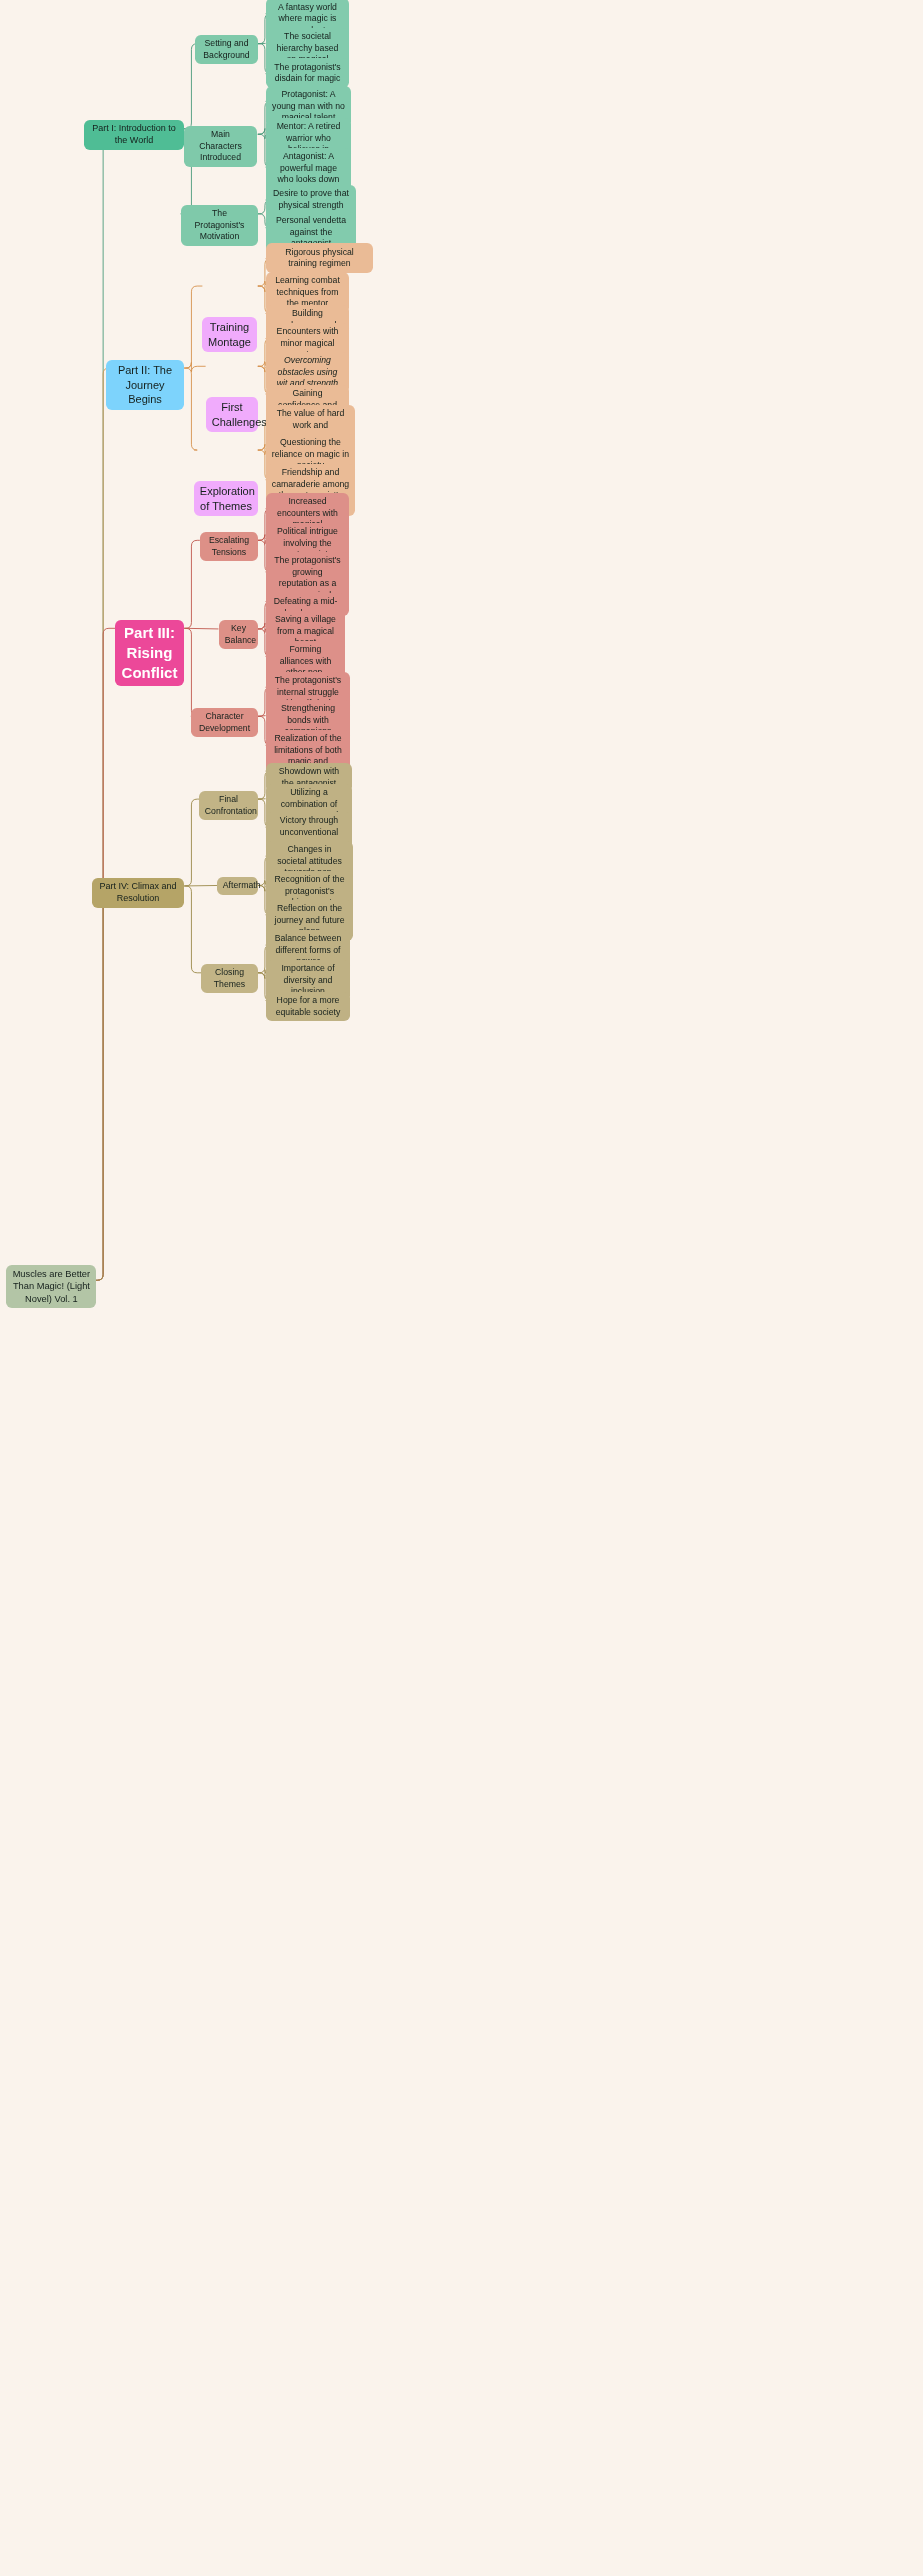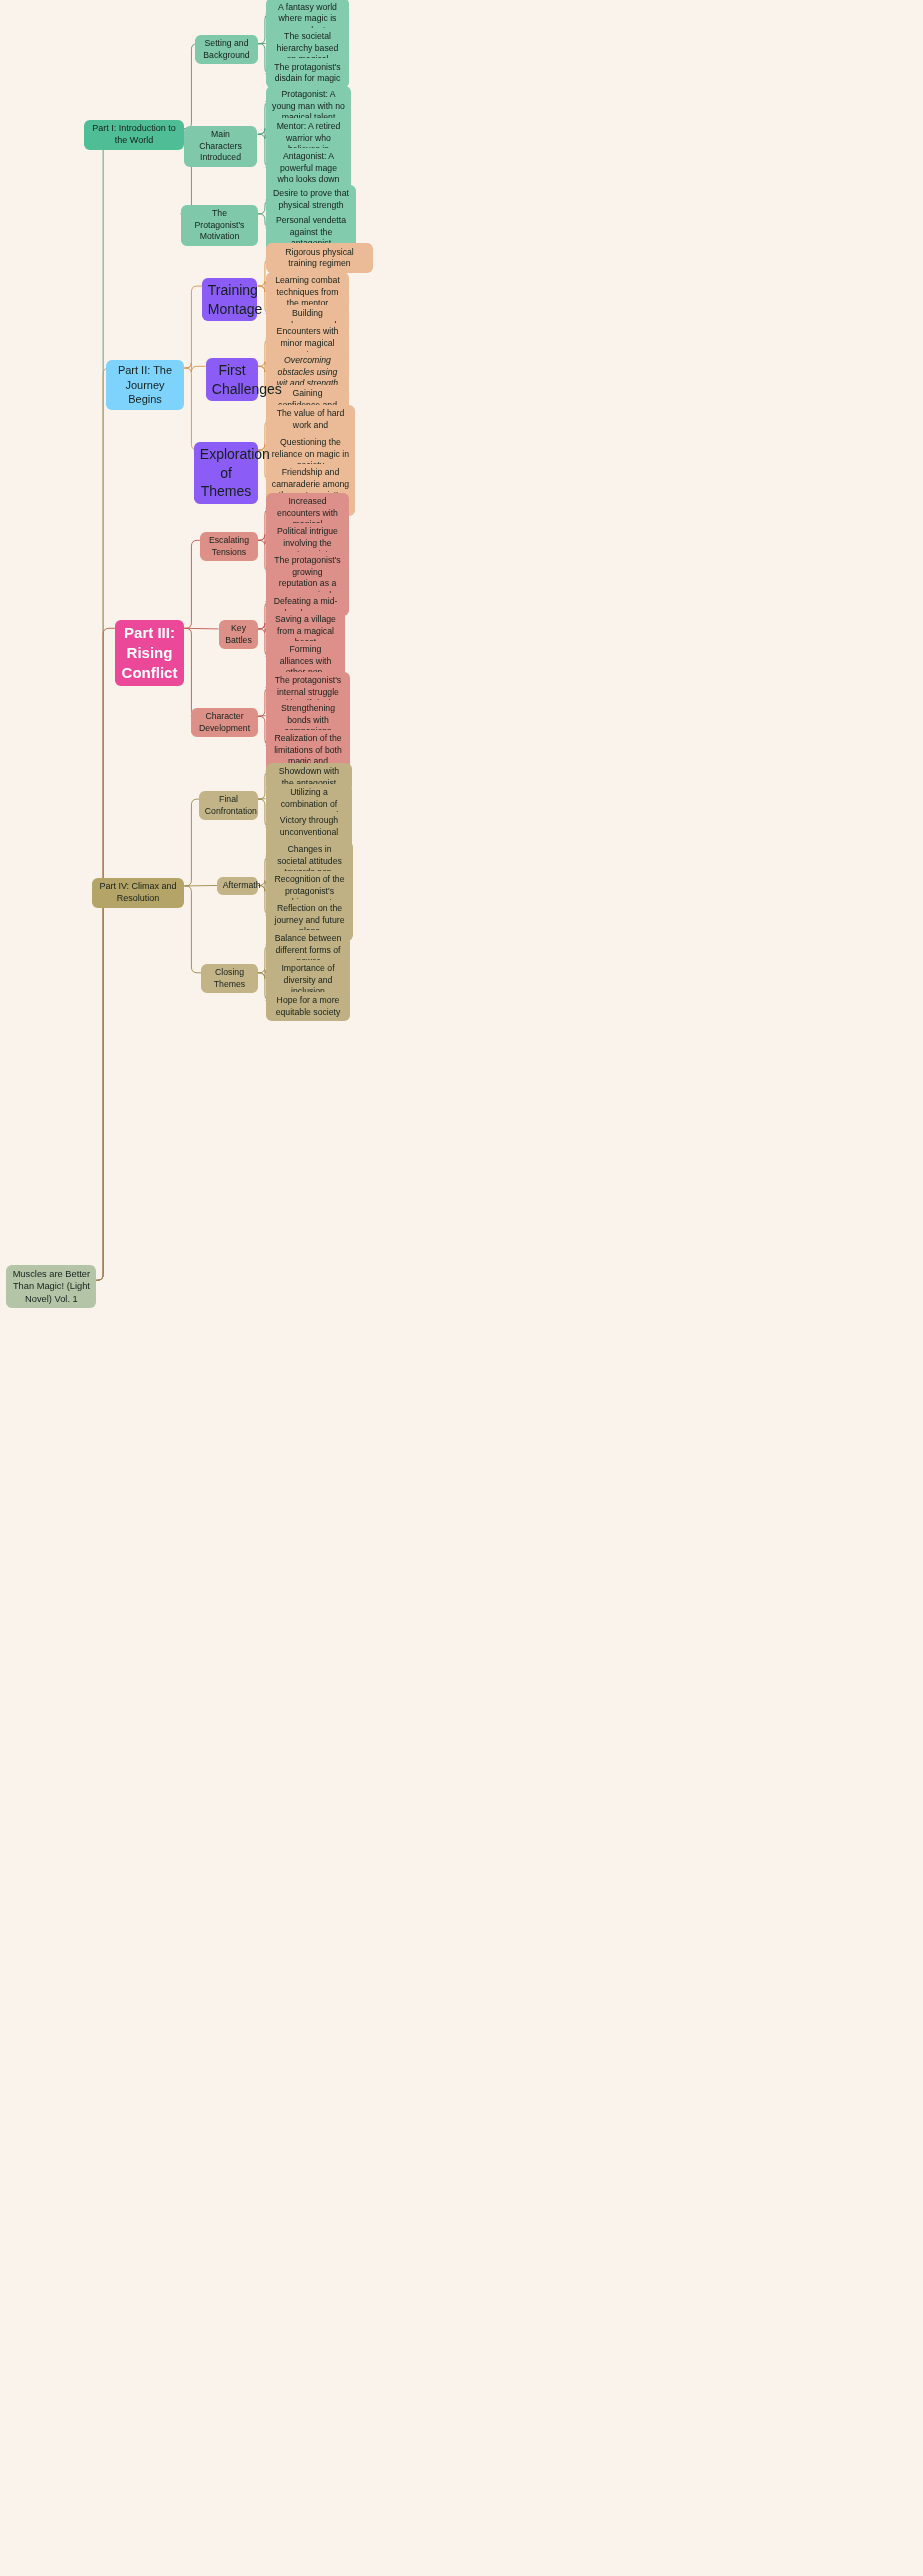--- a/index.html
+++ b/index.html
@@ -45,21 +45,21 @@
   .lvl-root {
     background: #b3c5a6;
     font-size: 9.3px;
   }
   
   .lvl1-g { background: #4fbd95; font-size: 9px; }
   .lvl2-g { background: #7fc9aa; font-size: 8.7px; }
   .lvl3-g { background: #82cbad; font-size: 8.7px; }
   
   .lvl1-o { background: #7dd3fc; font-size: 11px; }
-  .lvl2-o { background: #8b5cf6; font-size: 14px; }
+  .lvl2-o { background: #f0abfc; font-size: 11px; margin-top: 39px; }
   .lvl3-o { background: #eabb96; font-size: 8.7px; }
   
   .lvl1-r { background: #ec4899; font-size: 15px; color: #ffffff; font-weight: bold; }
   .lvl2-r { background: #dd9087; font-size: 8.7px; }
   .lvl3-r { background: #dd9089; font-size: 8.7px; }
   
   .lvl1-k { background: #b5a467; font-size: 9px; }
   .lvl2-k { background: #c2b486; font-size: 8.7px; }
   .lvl3-k { background: #bfb184; font-size: 8.7px; }
 </style>
@@ -213,21 +213,21 @@
     <div class="node lvl3-r" style="left: 266px; top: 593px; width: 79px; min-height: 17px;">
       <span class="node-label">Defeating a mid-level mage</span>
     </div>
     <div class="node lvl3-r" style="left: 266px; top: 611px; width: 79px; min-height: 30px;">
       <span class="node-label">Saving a village from a magical beast</span>
     </div>
     <div class="node lvl3-r" style="left: 266px; top: 641px; width: 79px; min-height: 30px;">
       <span class="node-label">Forming alliances with other non-magical individuals</span>
     </div>
     <div class="node lvl2-r" style="left: 219px; top: 620px; width: 39px; min-height: 17px;">
-      <span class="node-label">Key Battles</span>
+      <span class="node-label">Key Balance</span>
     </div>
     <div class="node lvl3-r" style="left: 266px; top: 672px; width: 84px; min-height: 30px;">
       <span class="node-label">The protagonist's internal struggle with self-doubt</span>
     </div>
     <div class="node lvl3-r" style="left: 266px; top: 700px; width: 84px; min-height: 30px;">
       <span class="node-label">Strengthening bonds with companions</span>
     </div>
     <div class="node lvl3-r" style="left: 266px; top: 730px; width: 84px; min-height: 30px;">
       <span class="node-label">Realization of the limitations of both magic and physical strength</span>
     </div>

